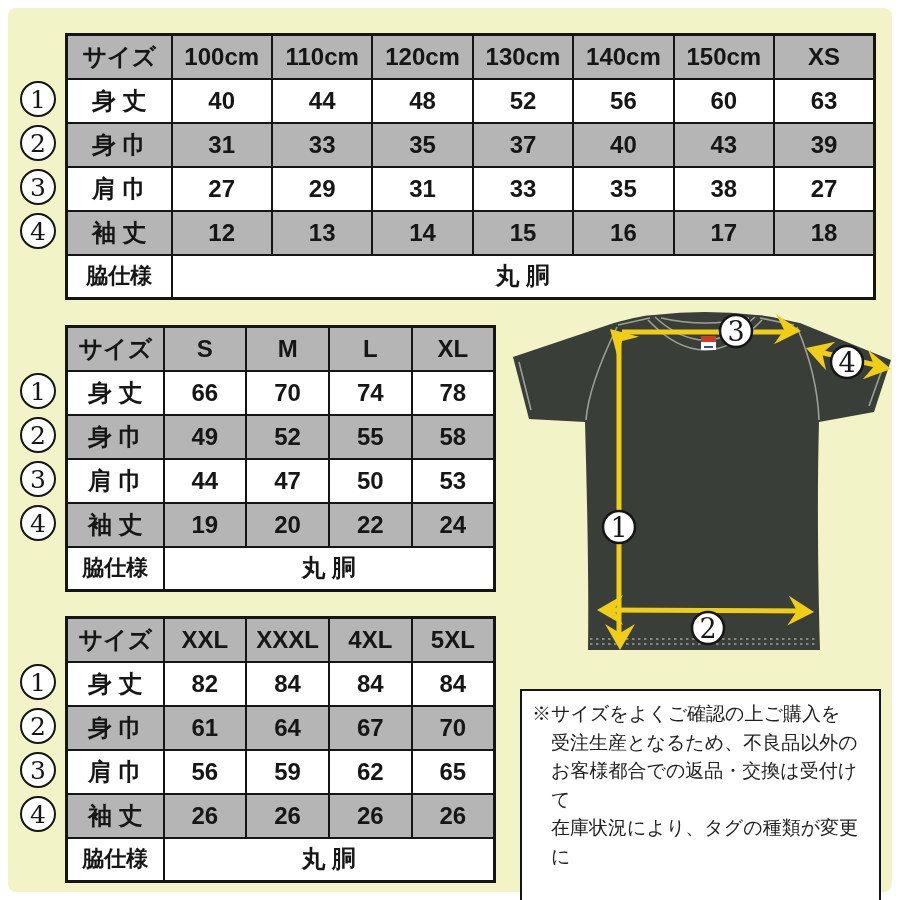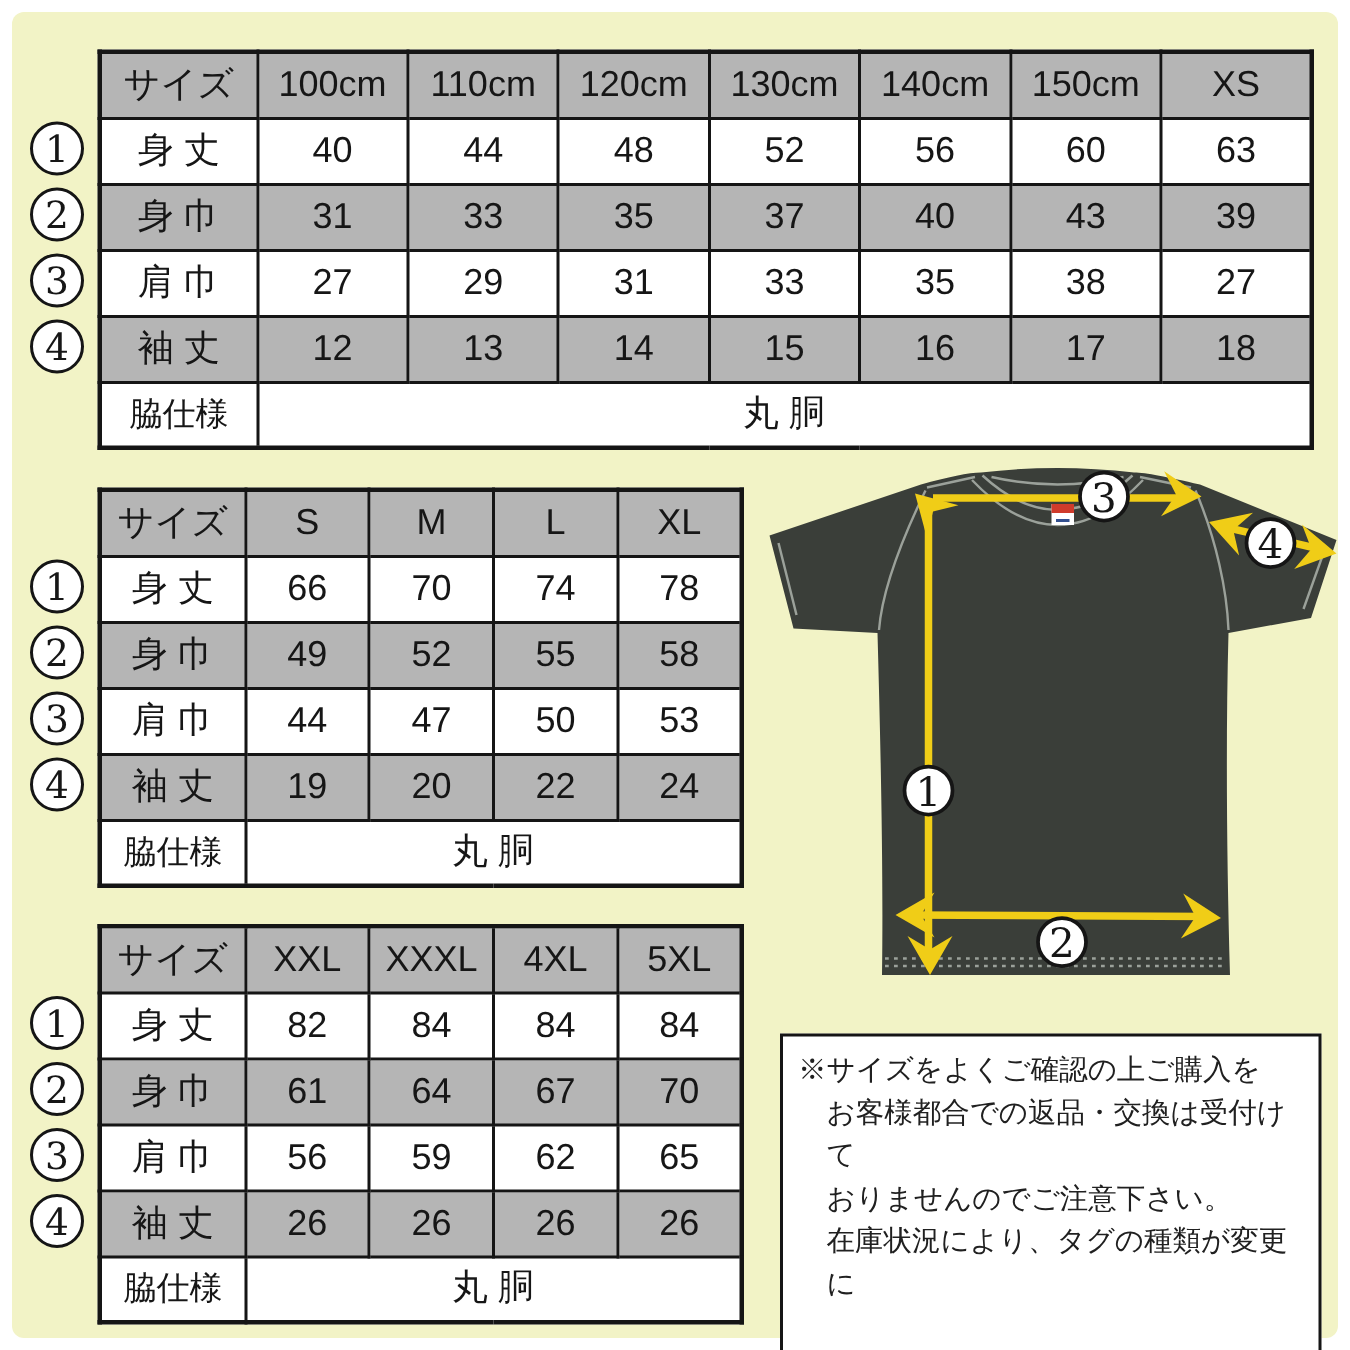--- a/index.html
+++ b/index.html
@@ -17,21 +17,21 @@
   body{
     position:relative;overflow:hidden;background:#ffffff;
     font-family:"Liberation Sans", sans-serif;color:var(--ink);
   }
   .canvas{position:absolute;inset:0;}
   .bg{position:absolute;left:8px;top:8px;width:884px;height:884px;background:var(--bg);border-radius:8px;}
 
   
   table.size-table{
     position:absolute;border-collapse:collapse;table-layout:fixed;
-    border:3px solid var(--border);background:#fff;
+    border:3px solid var(--border);background:#fff;font-weight:bold;
   }
   .size-table td{
     border:2px solid var(--border);
     text-align:center;vertical-align:middle;
     font-size:24px;line-height:1;color:var(--ink);
     overflow:hidden;white-space:nowrap;
   }
   .size-table tr{height:44px}
   .size-table tr.gray td{background:var(--gray)}
   .size-table tr.white td{background:#ffffff}
@@ -306,18 +306,18 @@
       <circle class="mcirc" cx="708" cy="628" r="16"></circle>
       <text class="mnum" x="736" y="341">3</text>
       <text class="mnum" x="847" y="372">4</text>
       <text class="mnum" x="619" y="537">1</text>
       <text class="mnum" x="708" y="638">2</text>
     </g>
   </svg>
 
   <div class="note">
     <div class="line">※サイズをよくご確認の上ご購入を</div>
+    <div class="line indent">受注生産となるため、不良品以外の</div>
     <div class="line indent">お客様都合での返品・交換は受付けて</div>
-    <div class="line indent">おりませんのでご注意下さい。</div>
     <div class="line indent">在庫状況により、タグの種類が変更に</div>
 
   </div>
 </div>
 
 </body></html>

